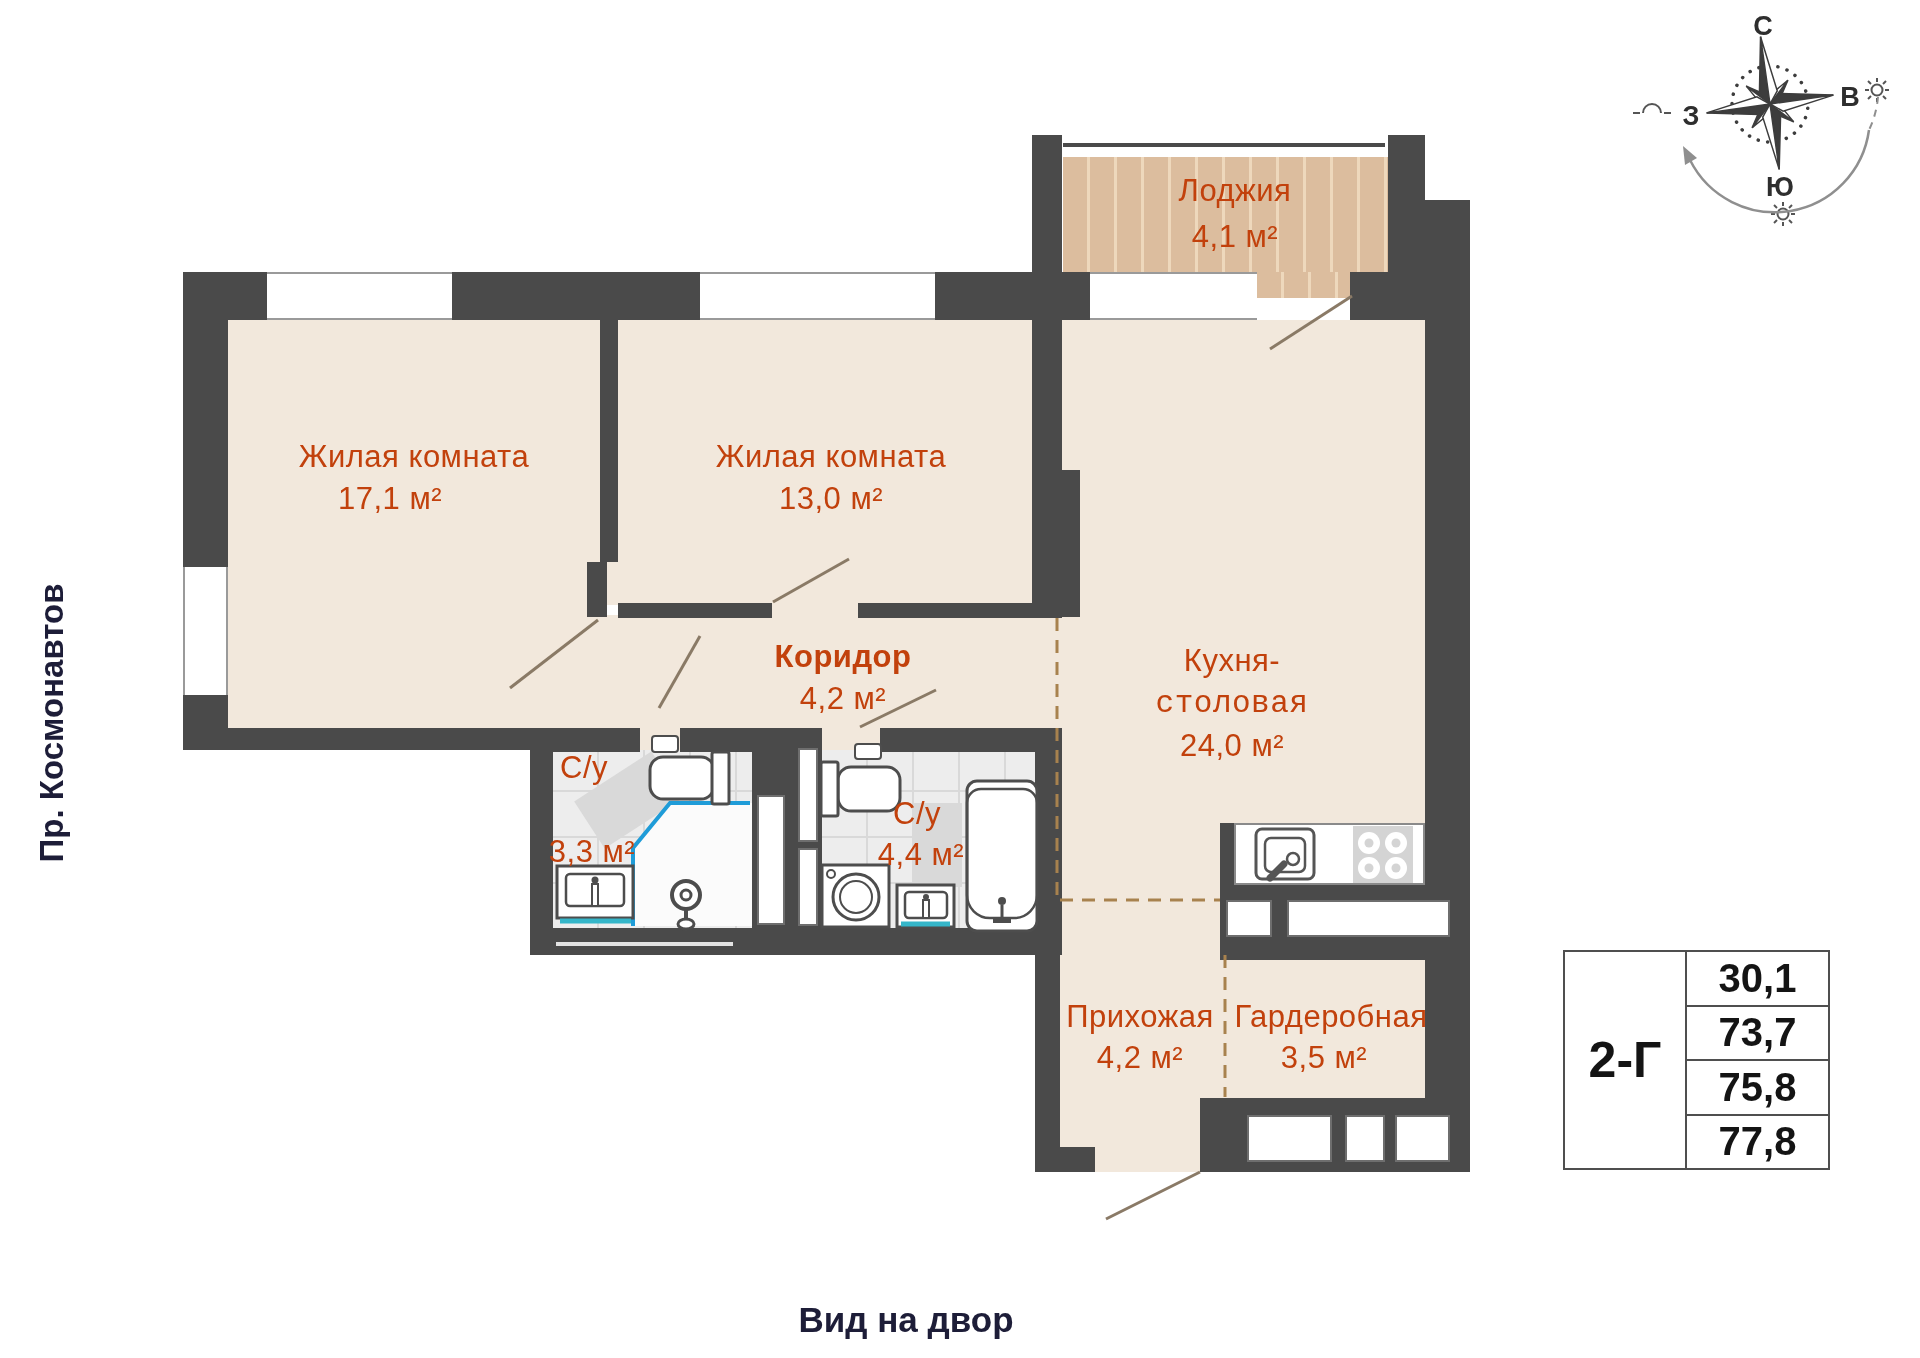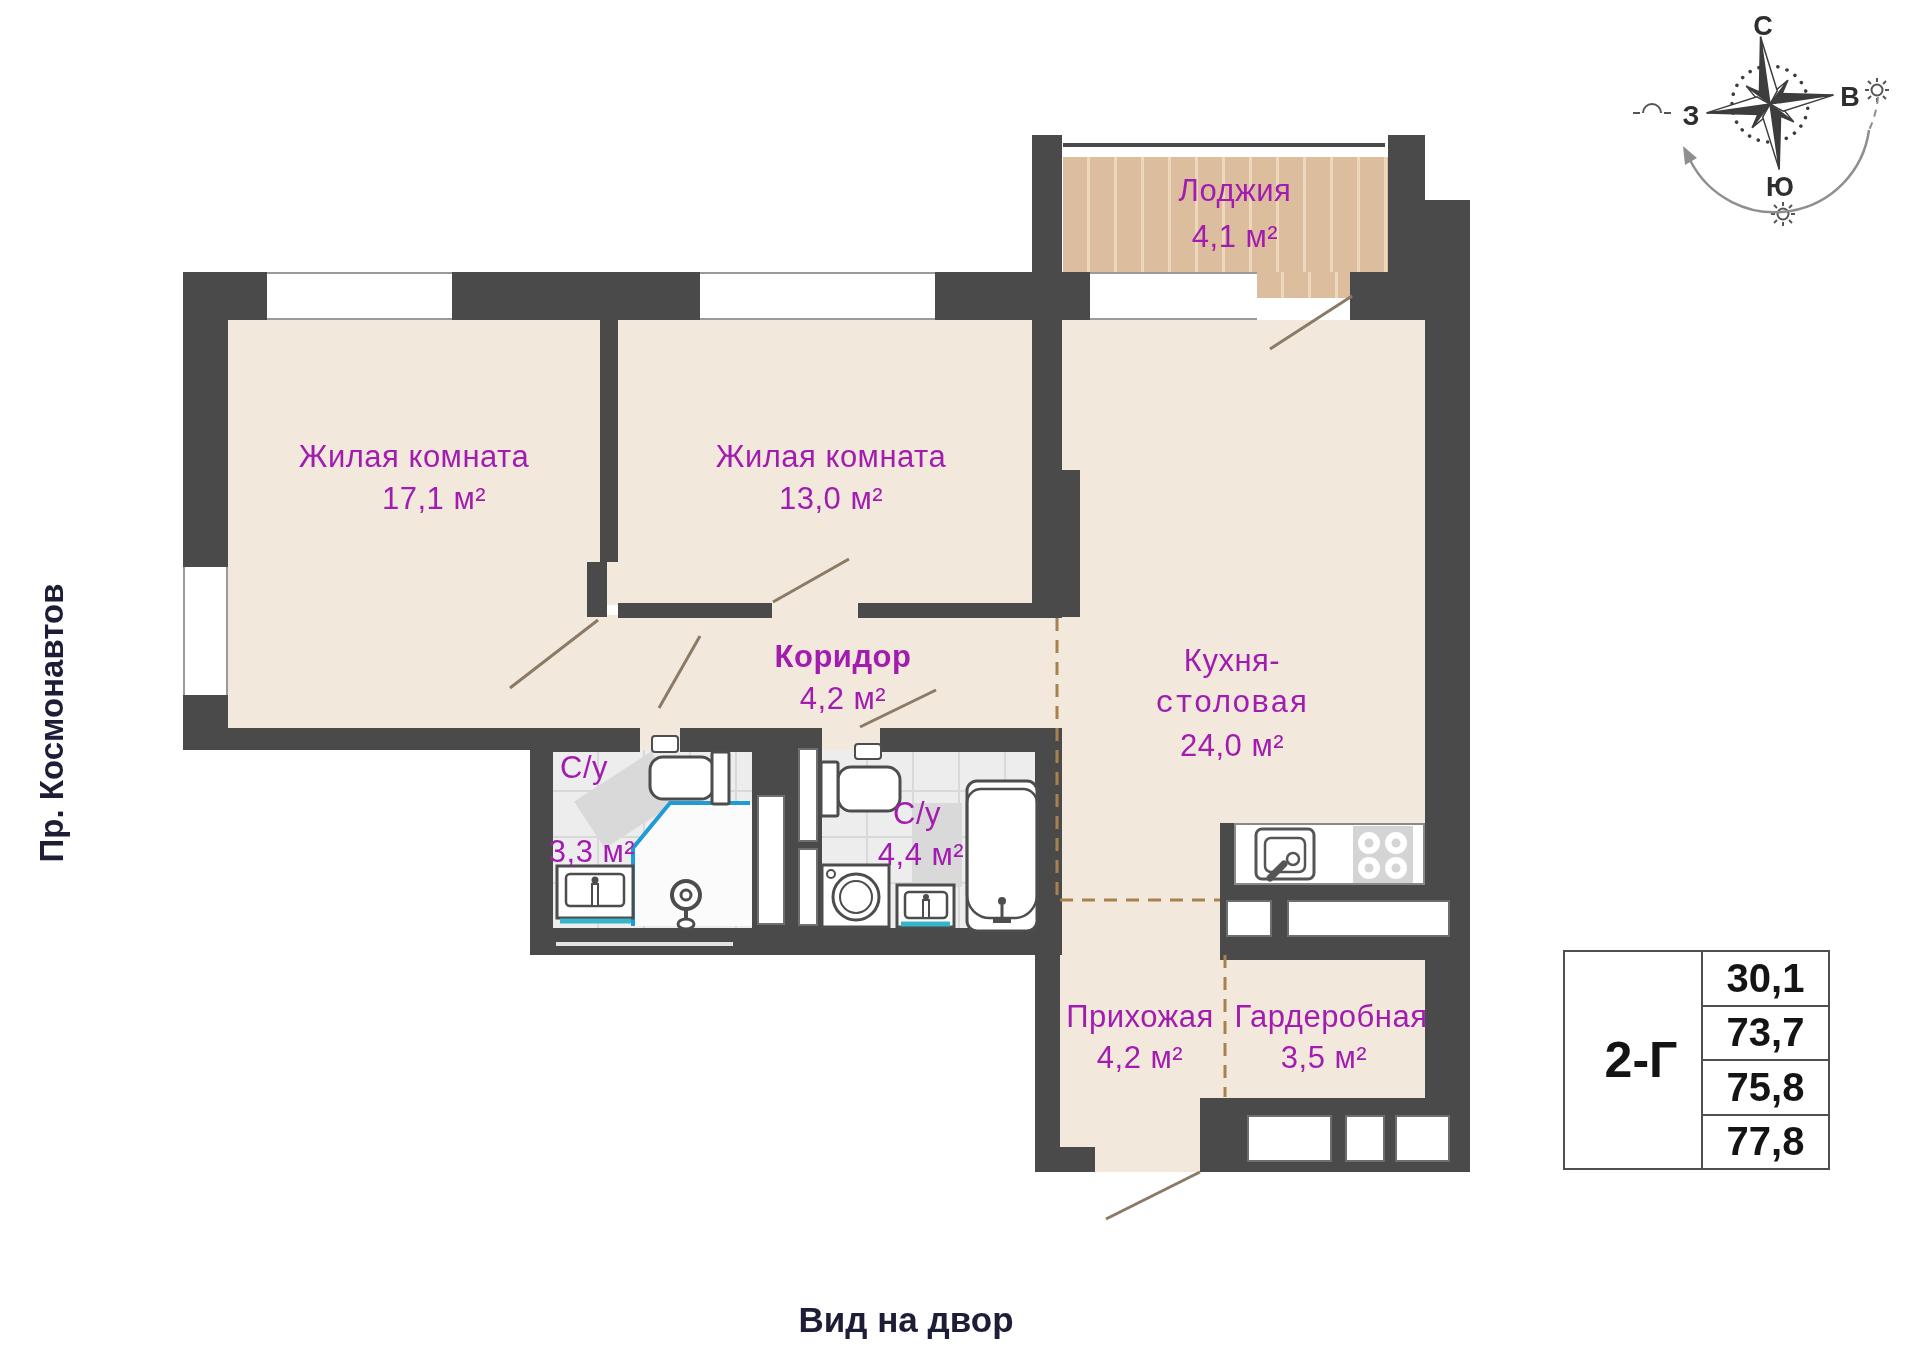--- a/index.html
+++ b/index.html
@@ -8,31 +8,31 @@
   .abs{position:absolute;}
   .wall{position:absolute;background:#4a4a4a;}
   .floor{position:absolute;background:#f2e8dc;}
   .bfloor{position:absolute;background-color:#ededed;
     background-image:repeating-linear-gradient(0deg,transparent 0 44px,#d9d9d9 44px 46px),
                      repeating-linear-gradient(90deg,transparent 0 44px,#d9d9d9 44px 46px);}
   .lfloor{position:absolute;background:repeating-linear-gradient(90deg,#dcbd9e 0 24px,#eed8bc 24px 27px);}
   .win-h{position:absolute;background:#fff;border-top:2px solid #9a9a9a;border-bottom:2px solid #9a9a9a;box-sizing:border-box;}
   .win-v{position:absolute;background:#fff;border-left:2px solid #9a9a9a;border-right:2px solid #9a9a9a;box-sizing:border-box;}
   .niche{position:absolute;background:#fff;border:2px solid #6e6e6e;box-sizing:border-box;}
-  .lbl{position:absolute;transform:translate(-50%,-50%);font-size:31px;color:#a21caf;
+  .lbl{position:absolute;transform:translate(-50%,-50%);font-size:31px;color:#c2410c;
        white-space:nowrap;letter-spacing:.5px;z-index:40;}
   .counter{position:absolute;background:#fff;border:2px solid #8a8a8a;box-sizing:border-box;z-index:12;}
   .outside-lbl{position:absolute;transform:translate(-50%,-50%);font-weight:bold;font-size:34px;
        color:#1d1d38;white-space:nowrap;z-index:40;}
   .compass-lbl{position:absolute;transform:translate(-50%,-50%);font-weight:bold;font-size:27px;
        color:#2e2e2e;z-index:40;}
   #info-table{position:absolute;left:1563px;top:950px;width:267px;height:220px;display:flex;
        border:2px solid #4f4f4f;box-sizing:border-box;z-index:45;background:#fff;color:#141414;}
   #info-table .unit-cell{width:120px;display:flex;align-items:center;justify-content:center;
-       font-weight:bold;font-size:50px;border-right:2px solid #4f4f4f;padding-left:16px;}
+       font-weight:bold;font-size:50px;border-right:2px solid #4f4f4f;}
   #info-table .vals{flex:1;display:flex;flex-direction:column;}
   #info-table .vals div{flex:1;display:flex;align-items:center;justify-content:center;
        font-size:40px;font-weight:600;border-bottom:2px solid #4f4f4f;}
   #info-table .vals div:last-child{border-bottom:none;}
   svg.overlay{position:absolute;left:0;top:0;z-index:30;pointer-events:none;}
   .z1{z-index:1}.z5{z-index:5}.z10{z-index:10}.z15{z-index:15}
 </style>
 </head>
 <body>
 
@@ -221,21 +221,21 @@
       </g>
       <g>
         <path d="M1869,130 A95,95 0 0 1 1690,160" fill="none" stroke="#8f8f8f" stroke-width="2.5"></path>
         <path d="M1878,97 A95,95 0 0 1 1869,130" fill="none" stroke="#8f8f8f" stroke-width="2" stroke-dasharray="7 6"></path>
         <polygon points="1683,146 1697,158 1685,165" fill="#8f8f8f"></polygon>
       </g>
     </g>
   </svg>
 
   <div class="lbl" style="left:414px;top:457px;">Жилая комната</div>
-  <div class="lbl" style="left:434px;top:499px;">17,1 м²</div>
+  <div class="lbl" style="left:390px;top:499px;">17,1 м²</div>
 
   <div class="lbl" style="left:831px;top:457px;">Жилая комната</div>
   <div class="lbl" style="left:831px;top:499px;">13,0 м²</div>
 
   <div class="lbl" style="left:843px;top:657px;font-weight:bold;">Коридор</div>
   <div class="lbl" style="left:843px;top:699px;">4,2 м²</div>
 
   <div class="lbl" style="left:584px;top:768px;">С/у</div>
   <div class="lbl" style="left:592px;top:852px;">3,3 м²</div>
 

